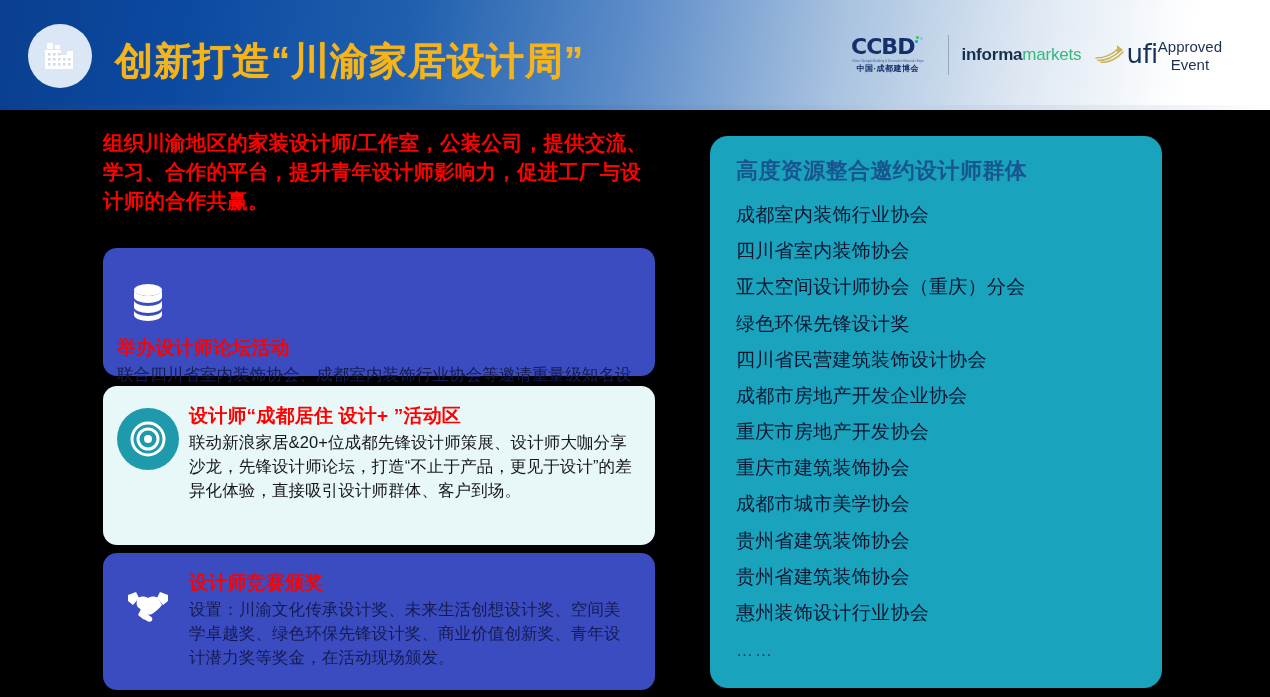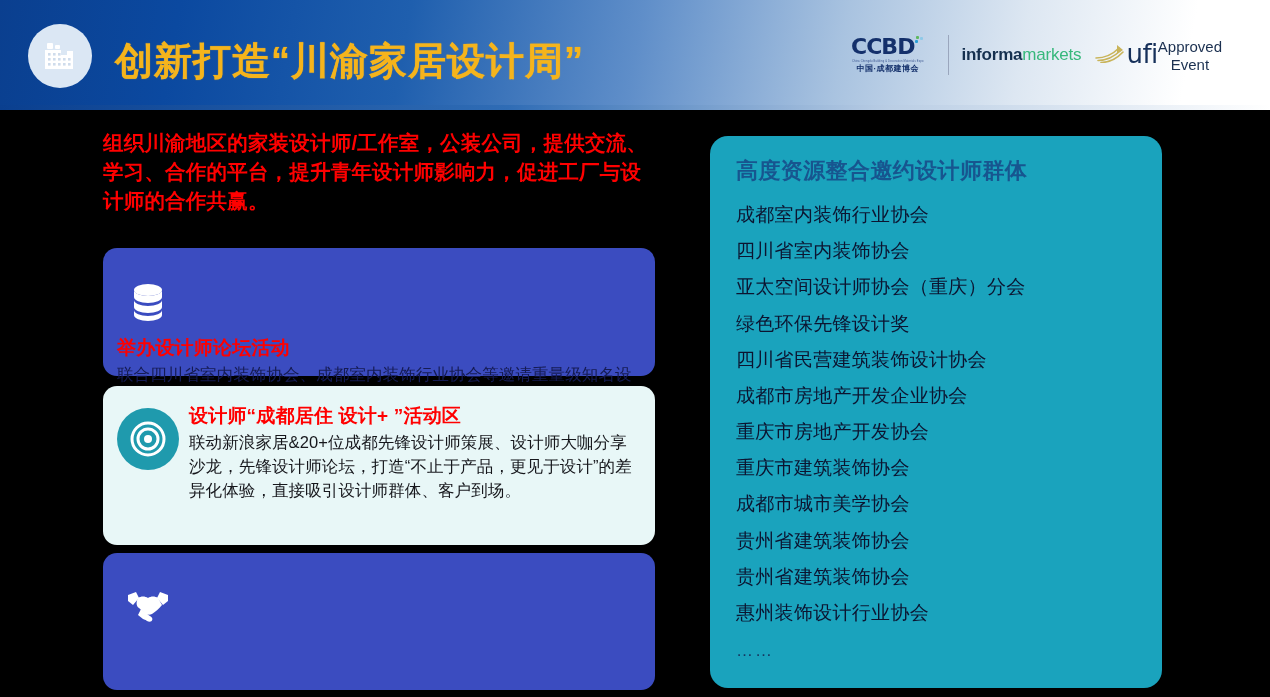--- a/index.html
+++ b/index.html
@@ -232,20 +232,24 @@
       <svg width="44" height="34" viewBox="0 0 44 34" aria-hidden="true">
         <g fill="#ffffff">
           <path d="M2 6 L10 3 L13 9 L7 16 L2 12 Z"></path>
           <path d="M42 6 L34 3 L31 9 L37 16 L42 12 Z"></path>
           <path d="M12 9 C15 7 19 7 22 9 C25 7 29 7 32 9 L36 16 C33 20 29 23 26 25 C24 26 22 26 20 25 L13 19 C10 17 10 13 12 9 Z"></path>
           <path d="M15 20 L20 24 C22 25 23 27 22 29 C21 31 19 31 17 30 L12 26 Z"></path>
           <path d="M19 24 L24 27 C26 28 27 30 26 31.5 C25 33 23 33 21 32 L17 29 Z"></path>
         </g>
       </svg>
     </div>
+    <div class="card-body">
+      <div class="card-title">设计师竞赛颁奖</div>
+      <div class="card-text">设置：川渝文化传承设计奖、未来生活创想设计奖、空间美学卓越奖、绿色环保先锋设计奖、商业价值创新奖、青年设计潜力奖等奖金，在活动现场颁发。</div>
+    </div>
   </div>
 
   <div class="panel">
     <div class="panel-title">高度资源整合邀约设计师群体</div>
     <ul class="panel-list">
       <li>成都室内装饰行业协会</li>
       <li>四川省室内装饰协会</li>
       <li>亚太空间设计师协会（重庆）分会</li>
       <li>绿色环保先锋设计奖</li>
       <li>四川省民营建筑装饰设计协会</li>

